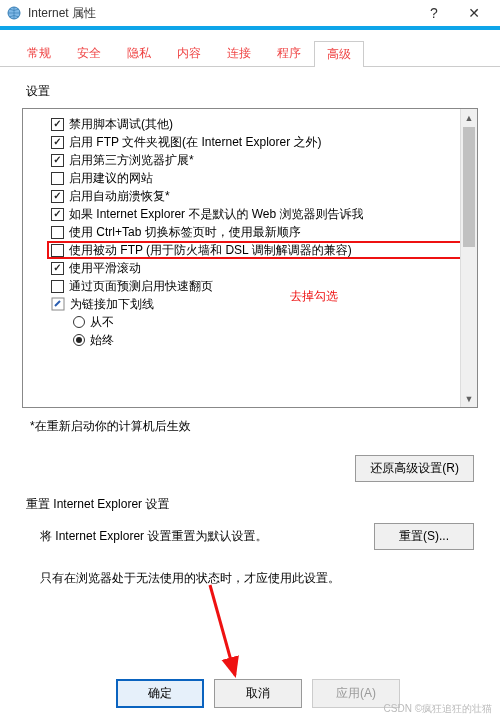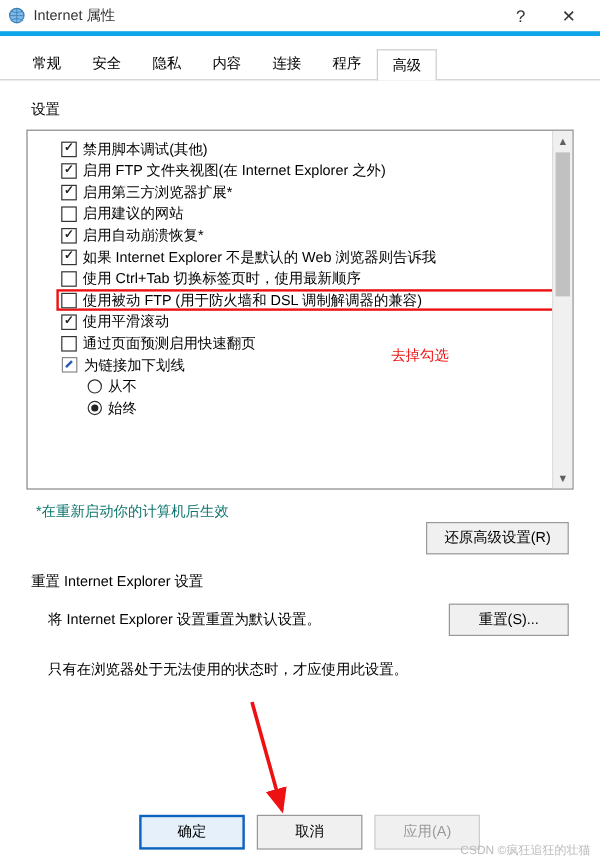--- a/index.html
+++ b/index.html
@@ -34,21 +34,21 @@
   display: flex;
   padding: 10px 14px 0 14px;
   border-bottom: 1px solid #ccc;
   gap: 0;
 }
 .tab {
   padding: 4px 12px;
   border: 1px solid transparent;
   border-bottom: none;
   cursor: pointer;
-  color: #000000;
+  color: #ef4444;
   position: relative;
 }
 .tab.active {
   border-color: #ccc;
   background: #fff;
   top: 1px;
 }
 .content {
   padding: 16px 22px 10px 22px;
 }
@@ -105,23 +105,22 @@
   border: 2px solid #e11;
   padding: 0 2px;
   margin-left: -4px;
 }
 .annotation {
   position: absolute;
   color: #e11;
   font-size: 12px;
   left: 290px;
   top: 288px;
-  margin-left: 36px;
-}
-.footnote { margin: 10px 0 0 8px; color: #0f766e; }
+}
+.footnote { margin: 10px 0 20px 8px; color: #000000; }
 .btn {
   border: 1px solid #999;
   background: #f0f0f0;
   padding: 4px 14px;
   font-size: 12px;
   cursor: pointer;
   min-width: 88px;
   text-align:center;
 }
 .btn.primary { border: 2px solid #0a63bf; background:#e6f0fa; }

